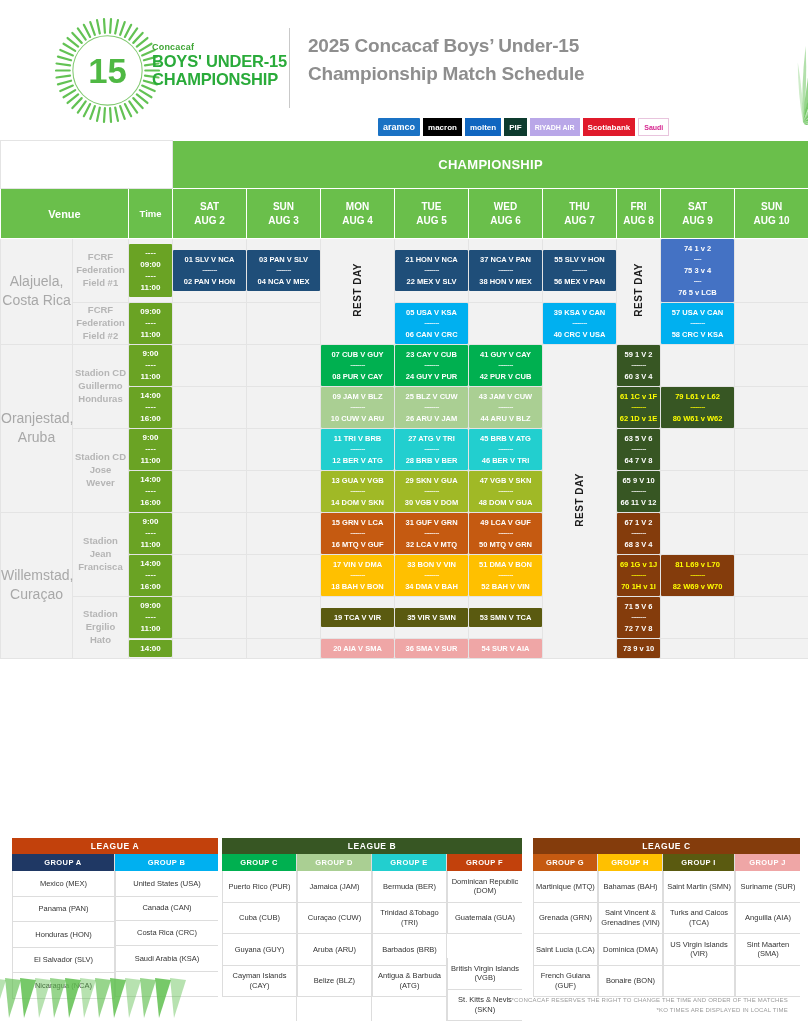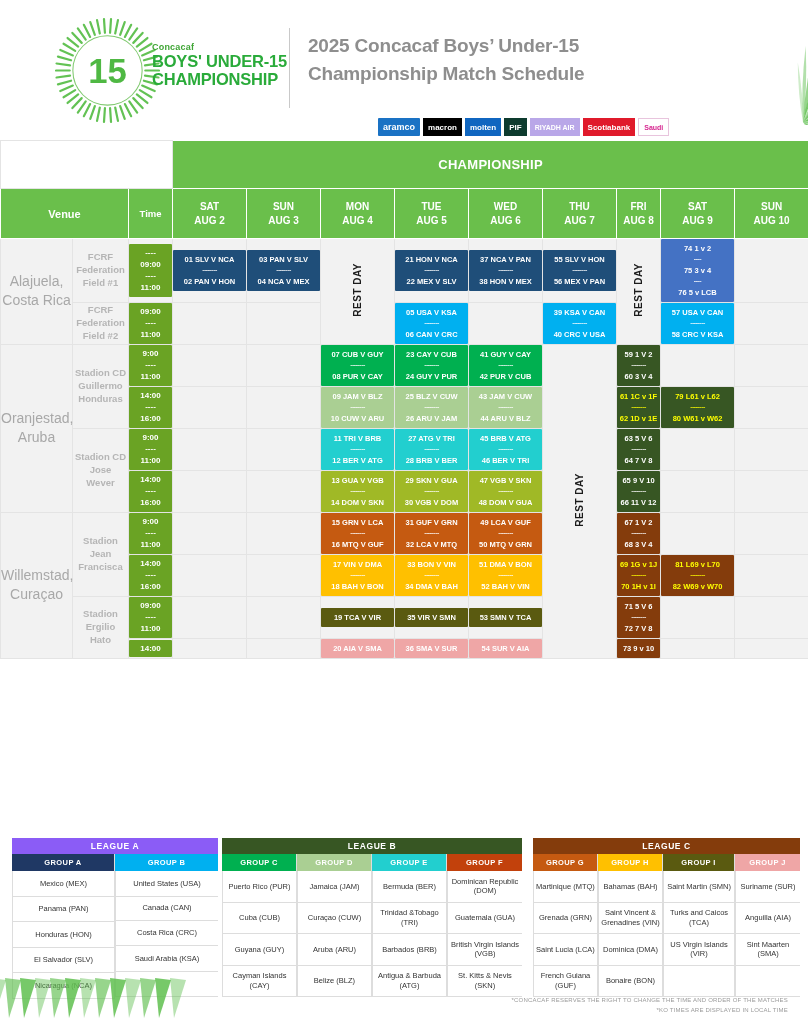--- a/index.html
+++ b/index.html
@@ -709,21 +709,21 @@
           </td>
           <td class="empty-cell"></td>
           <td class="empty-cell"></td>
         </tr>
       </tbody>
   </table>
 </div>
 
 <div class="legend" id="legend">
     <div class="lg-block" style="width: 206px;">
-      <div class="lg-title" style="background: #8b5cf6;">LEAGUE  A</div>
+      <div class="lg-title" style="background: #c2410c;">LEAGUE  A</div>
       <div class="lg-cols">
         <div class="lg-col" style="width: 103px;">
           <div class="lg-head" style="background: rgb(31, 56, 100);">GROUP A</div>
           <div class="lg-cell" style="height: 25.5px;">Mexico (MEX)</div>
           <div class="lg-cell" style="height: 25.5px;">Panama (PAN)</div>
           <div class="lg-cell" style="height: 25.5px;">Honduras (HON)</div>
           <div class="lg-cell" style="height: 25.5px;">El Salvador (SLV)</div>
           <div class="lg-cell" style="height: 25.5px;">Nicaragua (NCA)</div>
         </div>
         <div class="lg-col" style="width: 103px;">
@@ -757,21 +757,21 @@
           <div class="lg-head" style="background: rgb(34, 207, 207);">GROUP E</div>
           <div class="lg-cell" style="height: 31.5px;">Bermuda (BER)</div>
           <div class="lg-cell" style="height: 31.5px;">Trinidad &amp;Tobago (TRI)</div>
           <div class="lg-cell" style="height: 31.5px;">Barbados (BRB)</div>
           <div class="lg-cell" style="height: 31.5px;">Antigua &amp; Barbuda (ATG)</div>
         </div>
         <div class="lg-col" style="width: 75px;">
           <div class="lg-head" style="background: #c2410c;">GROUP F</div>
           <div class="lg-cell" style="height: 31.5px;">Dominican Republic (DOM)</div>
           <div class="lg-cell" style="height: 31.5px;">Guatemala (GUA)</div>
-          <div class="lg-cell" style="height: 31.5px;">British Virgin Islands (VGB)</div>
+          <div class="lg-cell" style="height: 31.5px; margin-top: 24px;">British Virgin Islands (VGB)</div>
           <div class="lg-cell" style="height: 31.5px;">St. Kitts &amp; Nevis (SKN)</div>
         </div>
       </div>
     </div>
     <div class="lg-block" style="width: 274px; padding-left: 7px;">
       <div class="lg-title" style="background: rgb(132, 60, 12);">LEAGUE  C</div>
       <div class="lg-cols">
         <div class="lg-col" style="width: 68.5px;">
           <div class="lg-head" style="background: rgb(197, 90, 17);">GROUP G</div>
           <div class="lg-cell" style="height: 31.5px;">Martinique (MTQ)</div>

